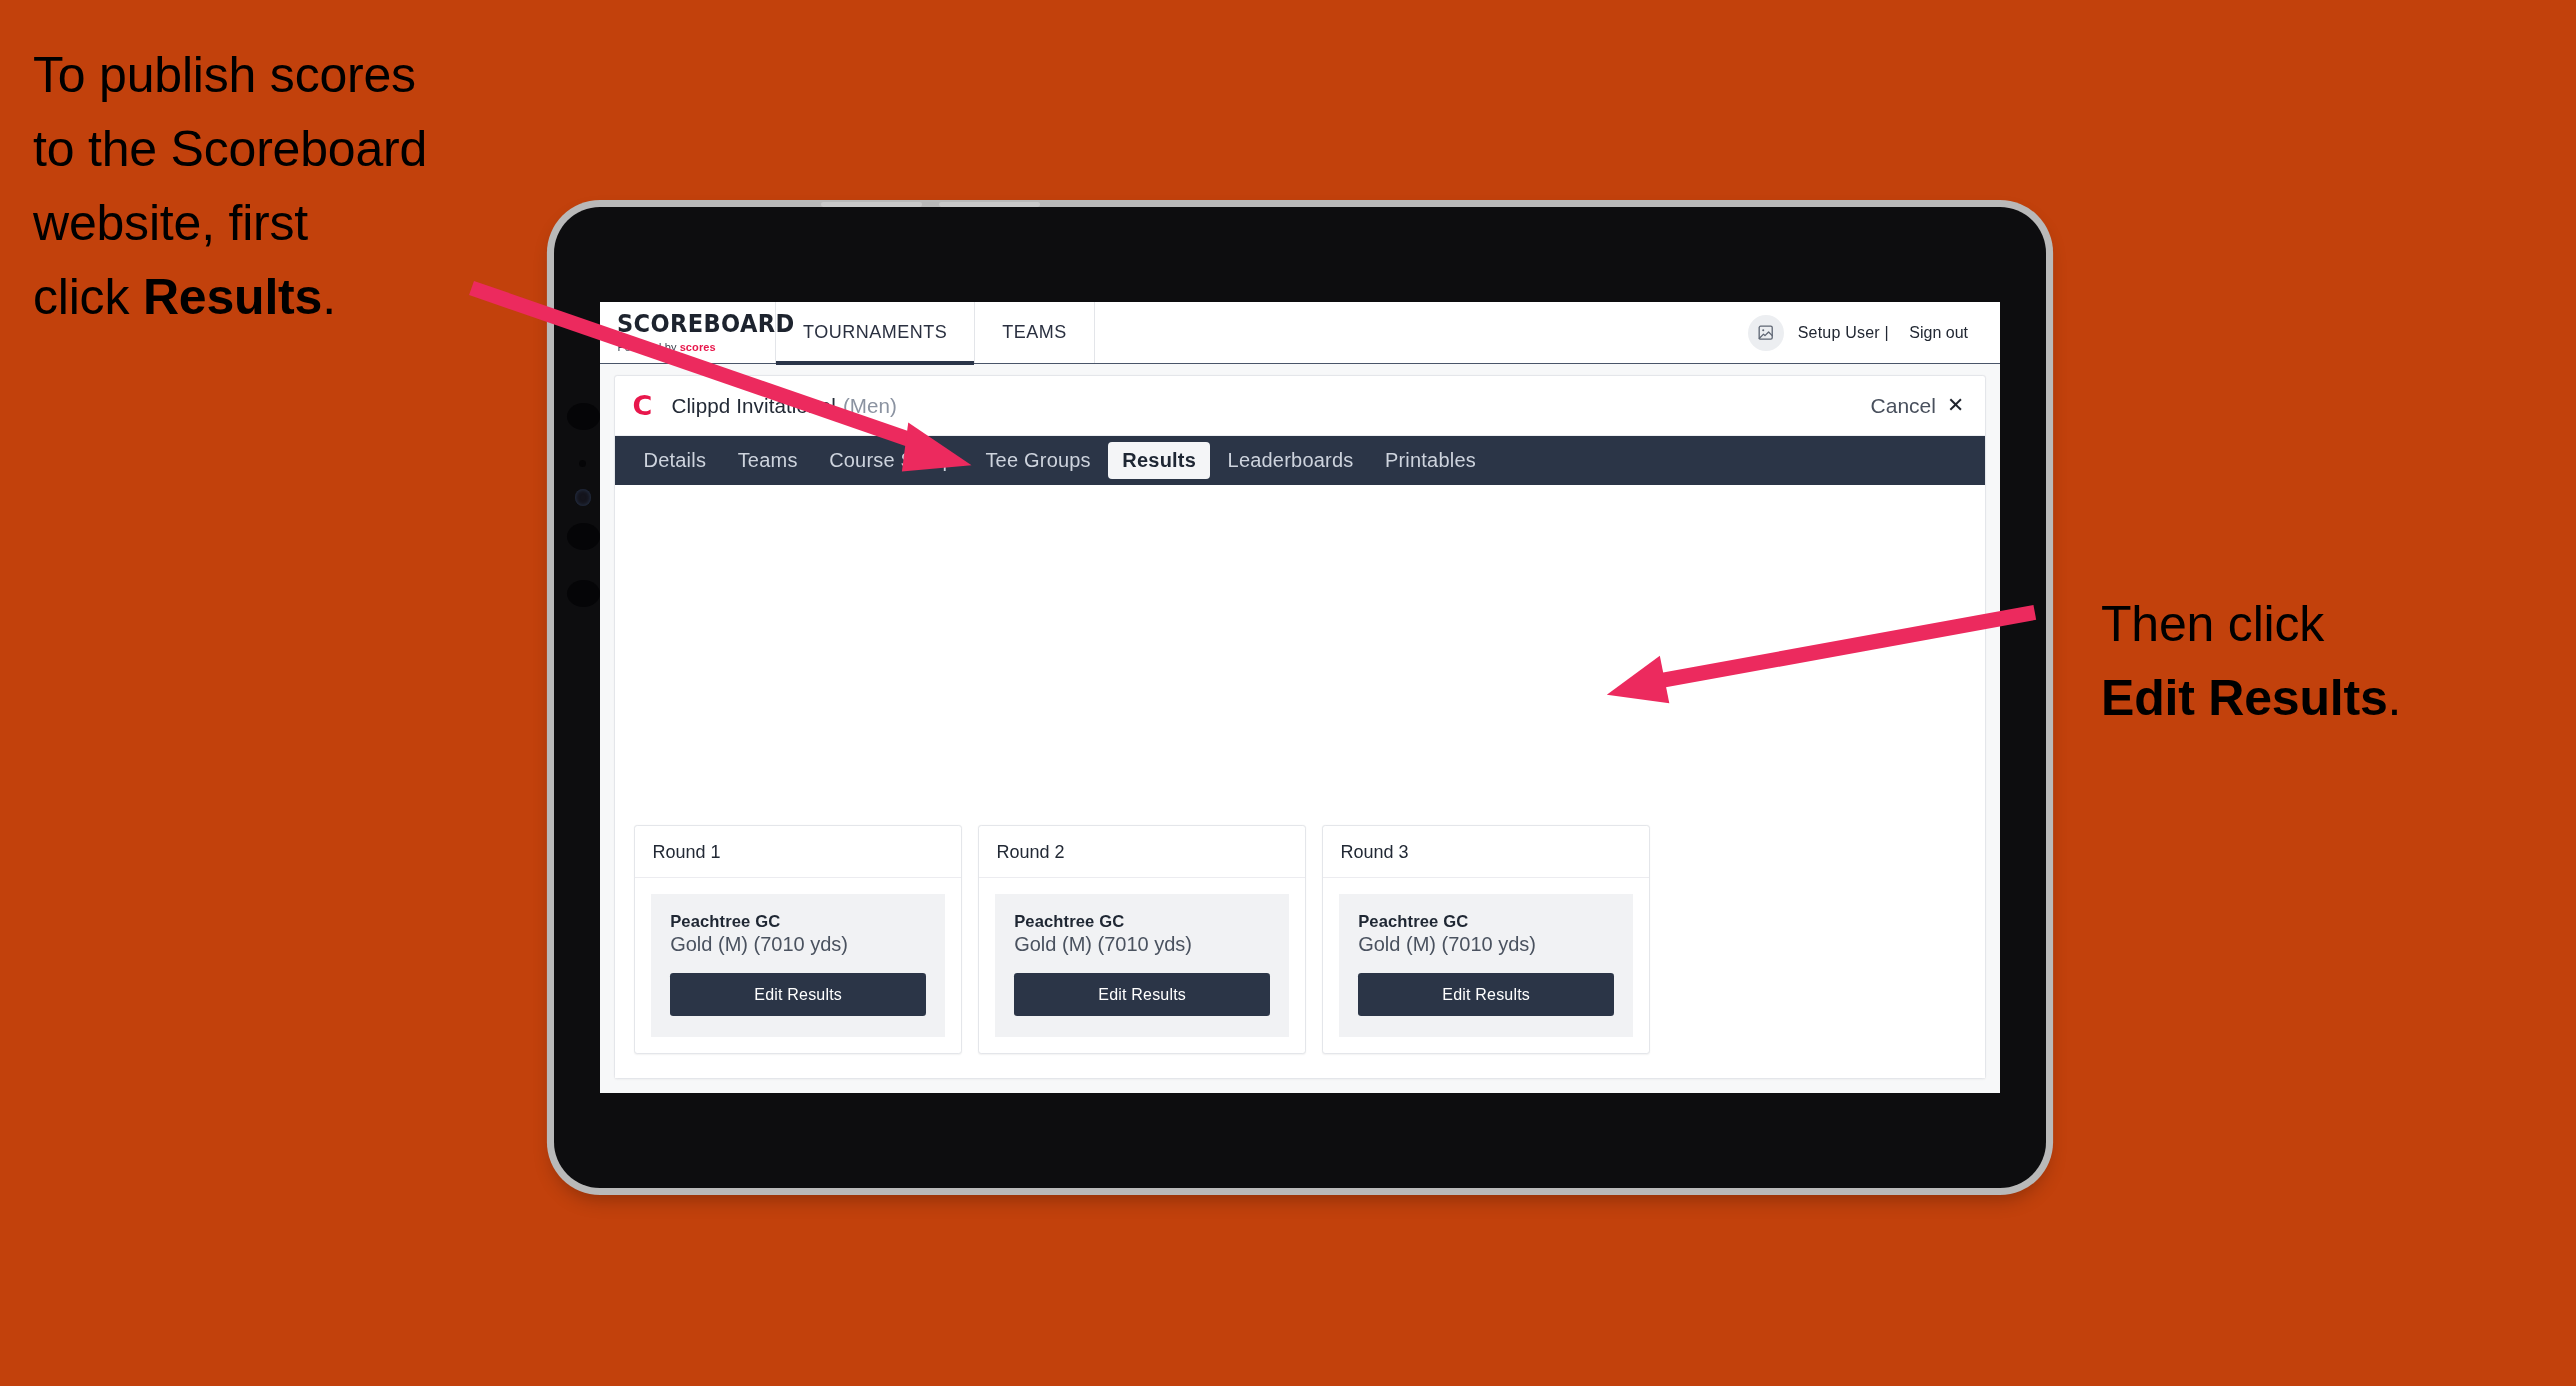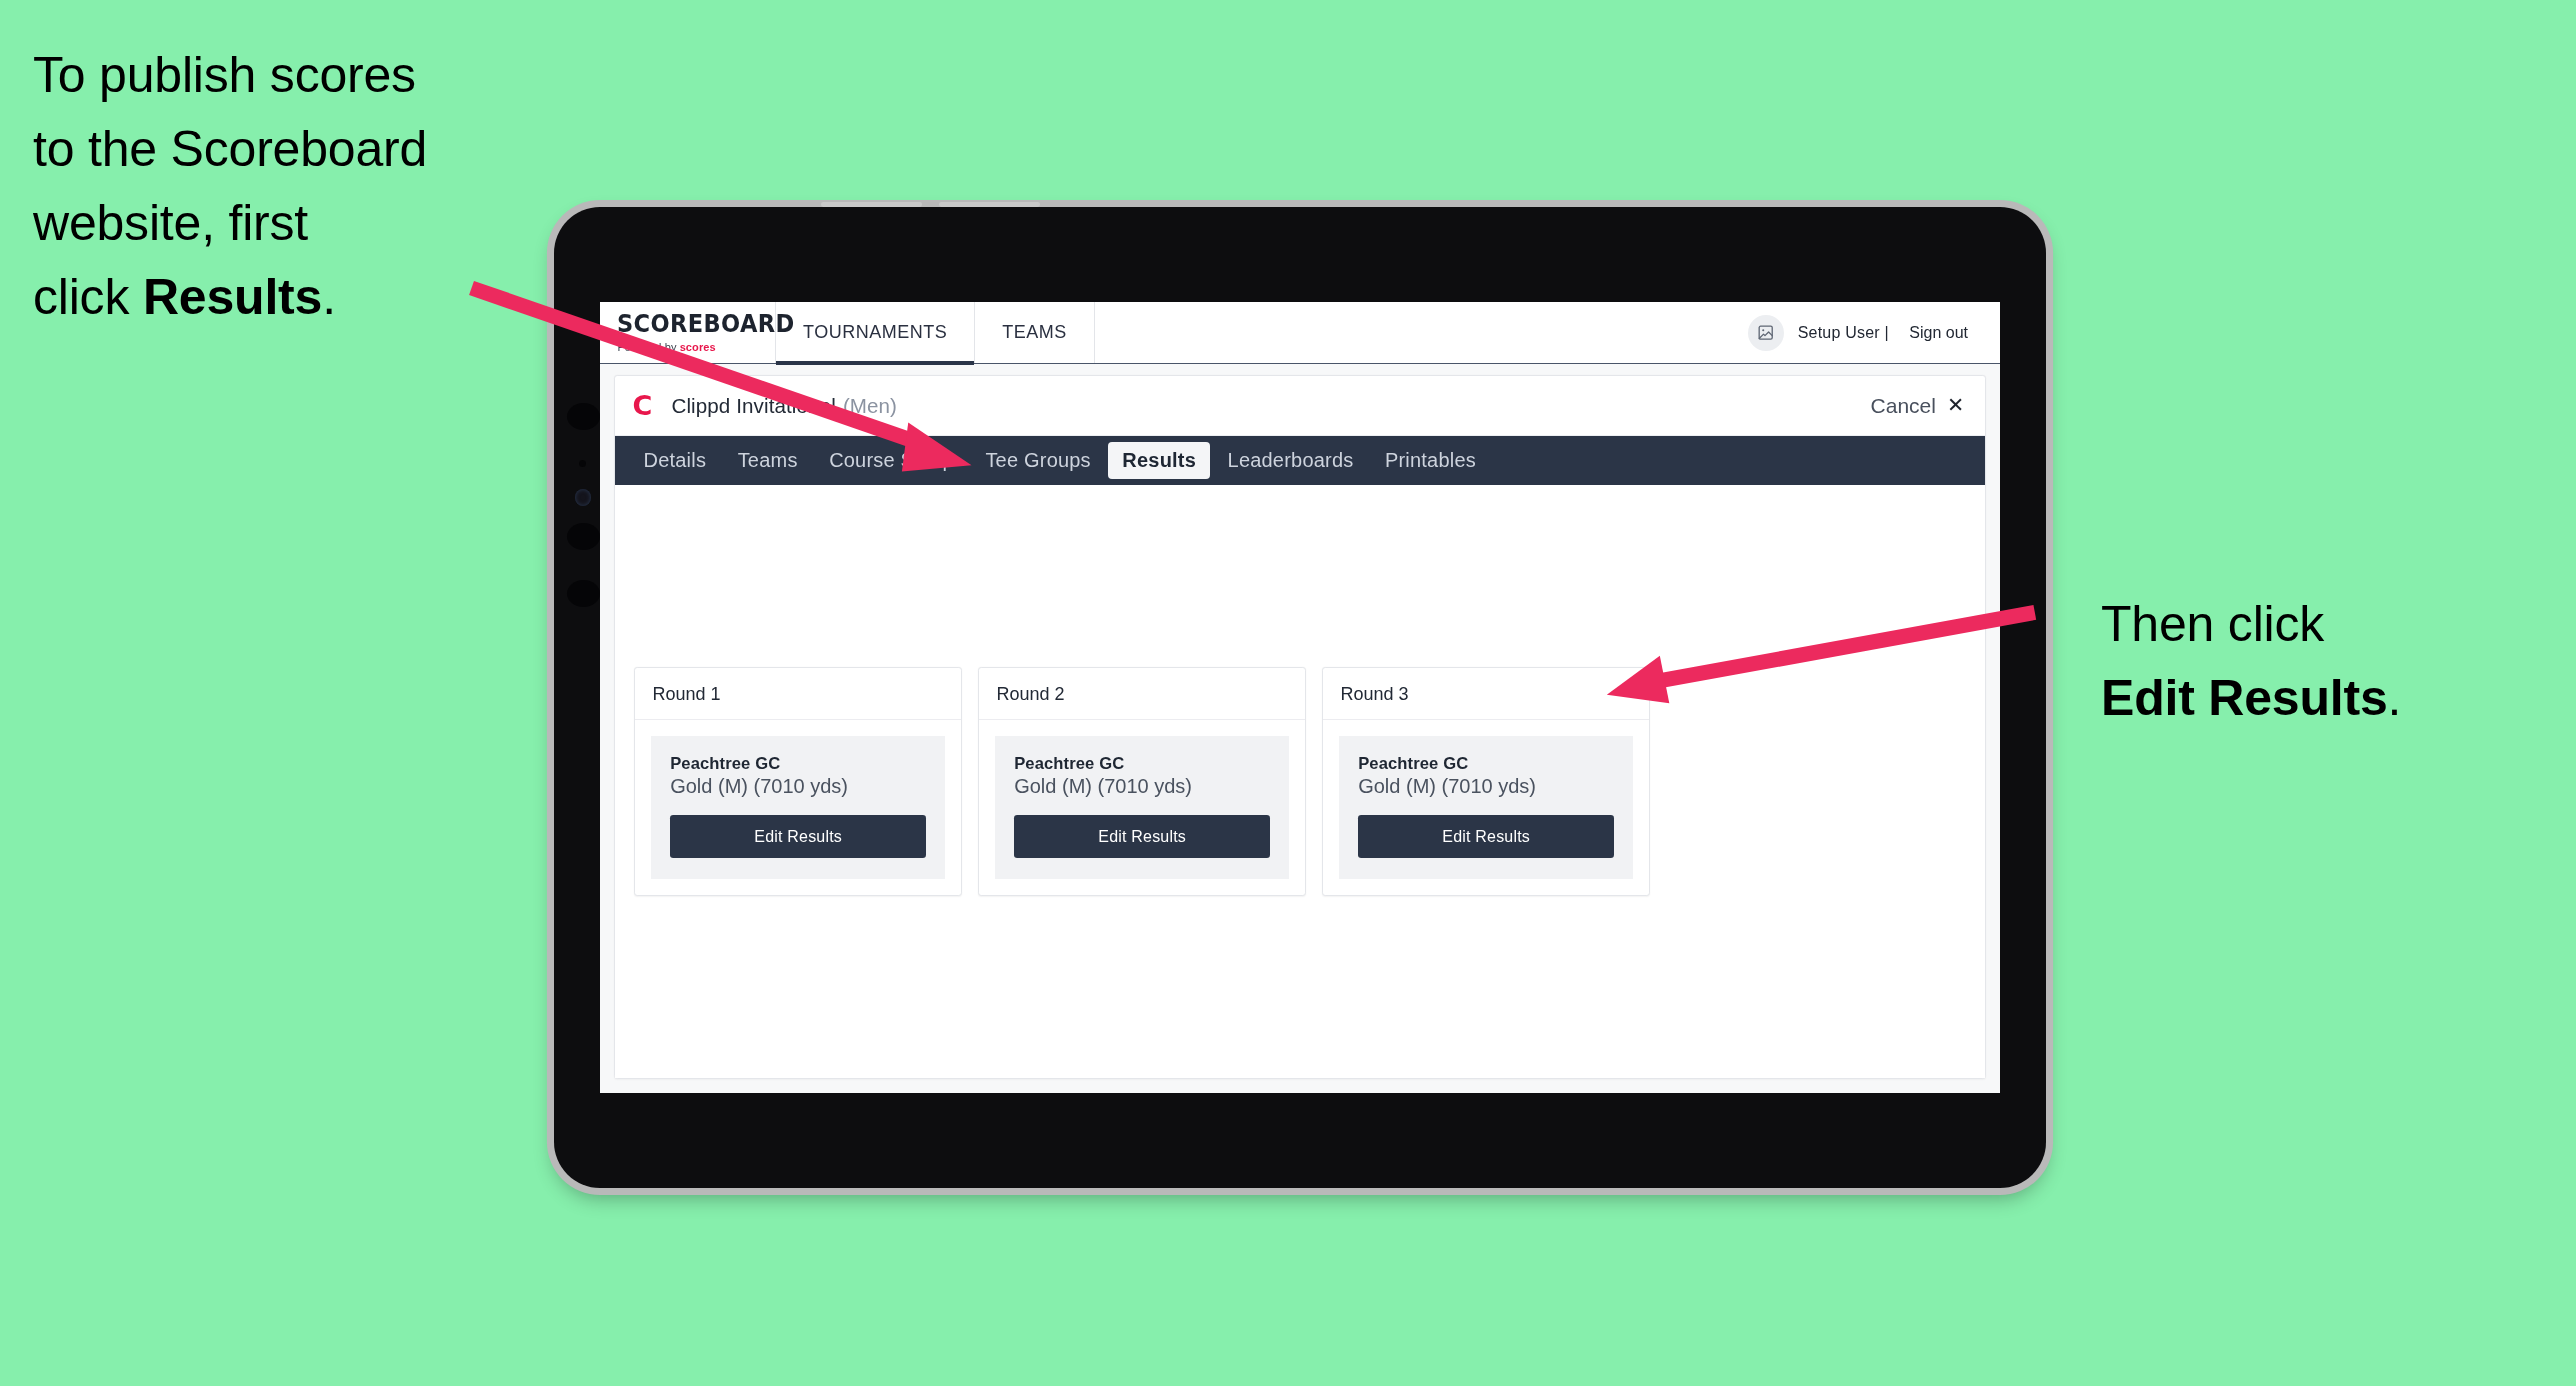--- a/index.html
+++ b/index.html
@@ -3,21 +3,21 @@
 <meta charset="utf-8">
 <style>
   * { box-sizing: border-box; margin: 0; padding: 0; }
   html, body {
     width: 2576px;
     height: 1386px;
     background: #ffffff;
     font-family: "Liberation Sans", sans-serif;
     overflow: hidden;
   }
-  #stage { position: relative; width: 2576px; height: 1386px; background: #86efac; }
+  #stage { position: relative; width: 2576px; height: 1386px; background: #c2410c; }
 
   
   .annot {
     position: absolute;
     color: #000;
     font-size: 50px;
     line-height: 1.48;
     letter-spacing: -0.2px;
     font-weight: 400;
   }
@@ -177,21 +177,21 @@
     font-weight: 700;
   }
 
   
   .rounds {
     display: flex;
     gap: 16px;
     padding: 24px 19px;
     background: #ffffff;
     flex: 1;
-    align-items: center;
+    align-items: flex-end;
   }
   .round-card {
     width: 328px;
     background: #ffffff;
     border: 0.8px solid #e4e6ea;
     border-radius: 3.2px;
     box-shadow: 0 0.8px 1.6px rgba(0,0,0,0.05);
   }
   .round-head {
     padding: 16px 17.4px 14.2px 17.4px;

